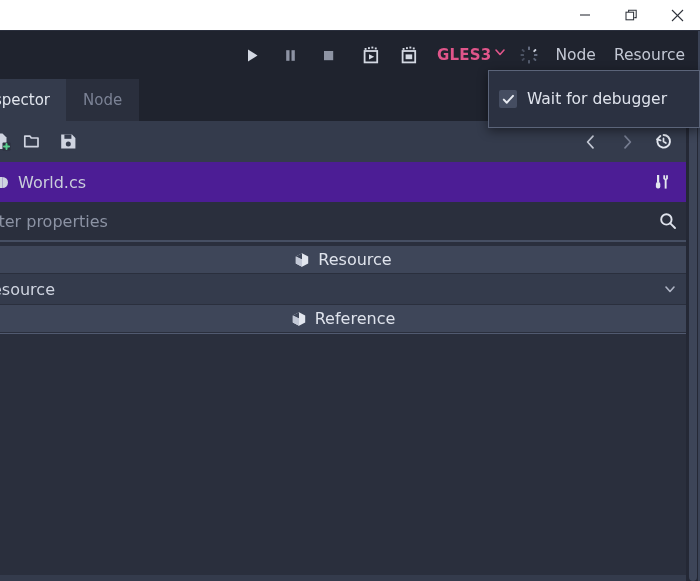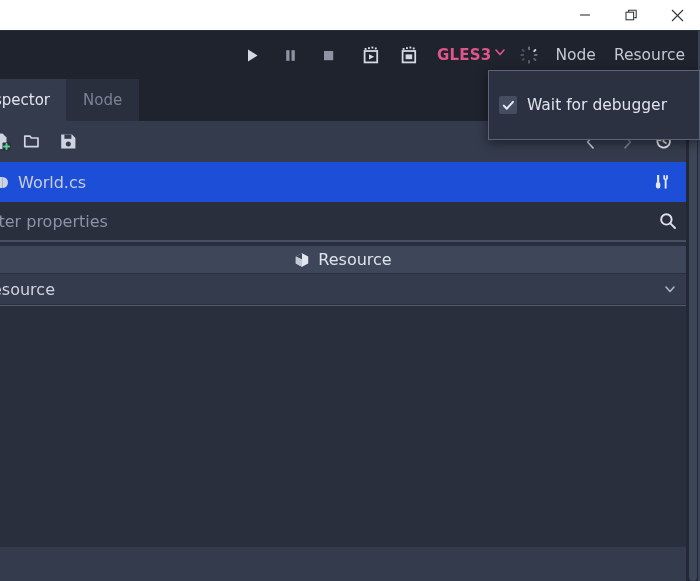--- a/index.html
+++ b/index.html
@@ -99,21 +99,21 @@
   
   .popup-menu {
     position: absolute;
     left: 488px;
     top: 70px;
     width: 212px;
     background: #2b3141;
     border: 1px solid #5b6479;
     box-shadow: 0 3px 10px rgba(0,0,0,0.45);
     z-index: 60;
-    padding: 18px 0;
+    padding: 12px 0;
   }
   .popup-item {
     display: flex;
     align-items: center;
     gap: 10px;
     height: 32px;
     padding: 0 8px 0 10px;
     cursor: default;
   }
   .popup-check {
@@ -189,21 +189,21 @@
     flex: 0 0 auto;
   }
   .insp-icon svg { display: block; }
   .insp-spacer { flex: 1 1 auto; }
 
   .insp-path {
     height: 40px;
     display: flex;
     align-items: center;
     padding-right: 6px;
-    background: #1d4ed8;
+    background: #4c1d95;
   }
   .insp-path-left {
     display: flex;
     align-items: center;
     gap: 7px;
     margin-left: -6px;
   }
   .insp-path-name {
     color: #c9cedb;
     font-size: 16px;
@@ -496,20 +496,28 @@
         <span class="section-title">Resource</span>
       </div>
 
       <div class="prop-row">
         <span class="prop-row-label">esource</span>
         <svg width="14" height="14" viewBox="0 0 14 14">
           <path d="M3 5 L7 9.5 L11 5" fill="none" stroke="#aeb4c4" stroke-width="1.6" stroke-linecap="round" stroke-linejoin="round"></path>
         </svg>
       </div>
 
+      <div class="section-header">
+        <svg width="16" height="16" viewBox="0 0 16 16">
+          <path d="M8 1.2 L14.2 4.5 L14.2 11.5 L8 14.8 L1.8 11.5 L1.8 4.5 Z" fill="#e2e6ee"></path>
+          <path d="M8 1.2 L8 7.6 L1.8 4.5 Z" fill="#3e4659"></path>
+          <path d="M8 7.6 L8 14.8 L1.8 11.5 L1.8 4.5 Z" fill="#c2c8d6"></path>
+        </svg>
+        <span class="section-title">Reference</span>
+      </div>
 
       <div class="prop-empty"></div>
     </div>
   </div>
 
   <div class="vscroll-track">
     <div class="vscroll-thumb"></div>
   </div>
 
   <div class="right-edge"></div>

